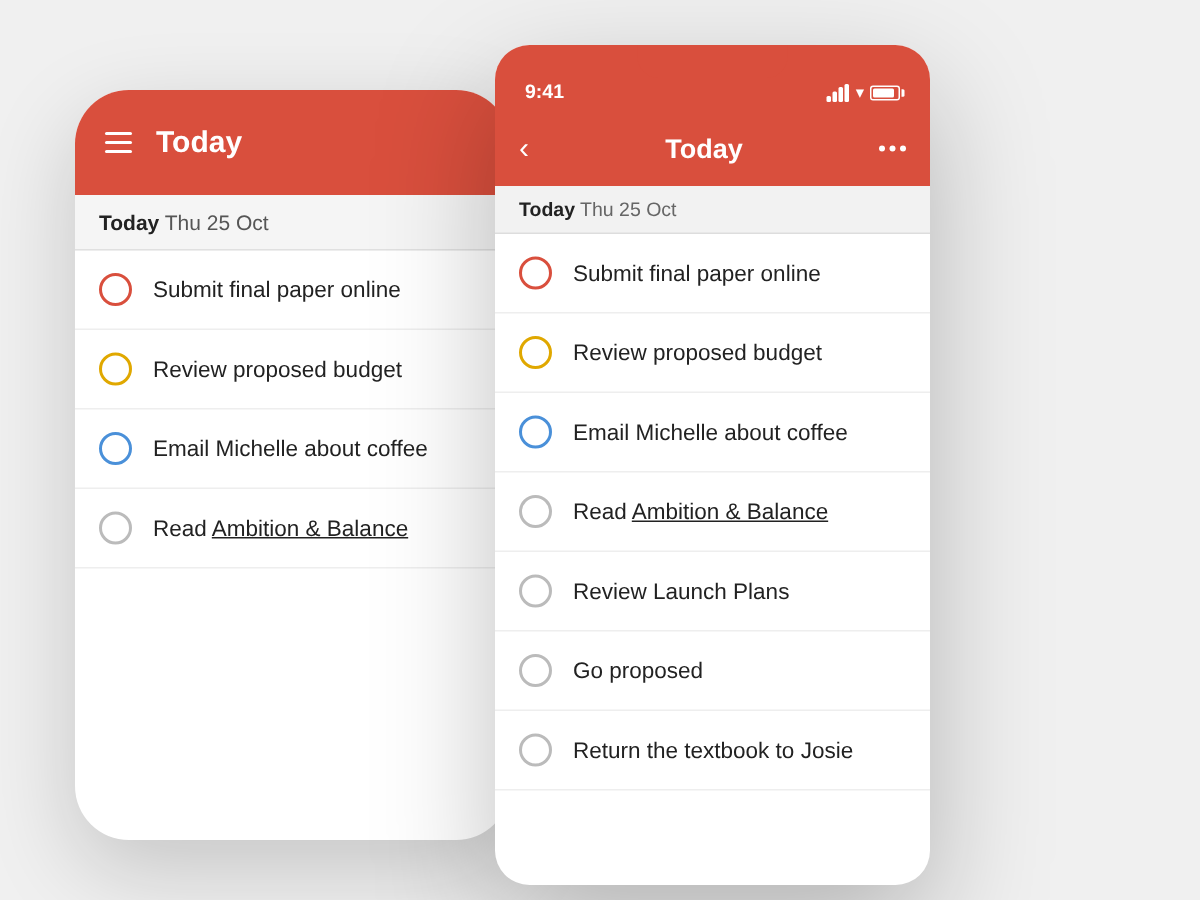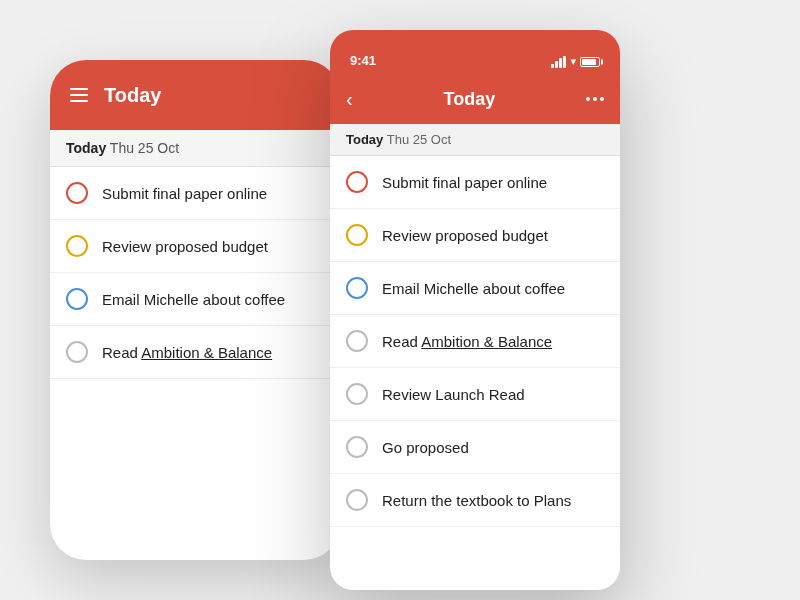--- a/index.html
+++ b/index.html
@@ -340,24 +340,24 @@
       <li class="task-item">
         <div class="task-circle blue"></div>
         <span class="task-text">Email Michelle about coffee</span>
       </li>
       <li class="task-item">
         <div class="task-circle gray"></div>
         <span class="task-text">Read <u>Ambition &amp; Balance</u></span>
       </li>
       <li class="task-item">
         <div class="task-circle gray"></div>
-        <span class="task-text">Review Launch Read</span>
+        <span class="task-text">Review Launch Plans</span>
       </li>
       <li class="task-item">
         <div class="task-circle gray"></div>
         <span class="task-text">Go proposed</span>
       </li>
       <li class="task-item">
         <div class="task-circle gray"></div>
-        <span class="task-text">Return the textbook to Plans</span>
+        <span class="task-text">Return the textbook to Josie</span>
       </li>
     </ul>
 </div>
 
 </body></html>

